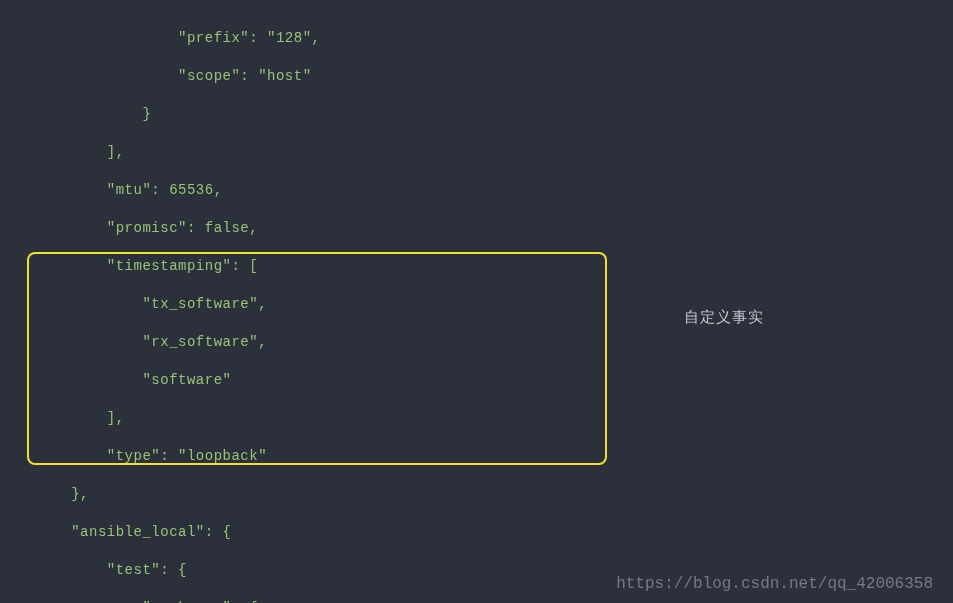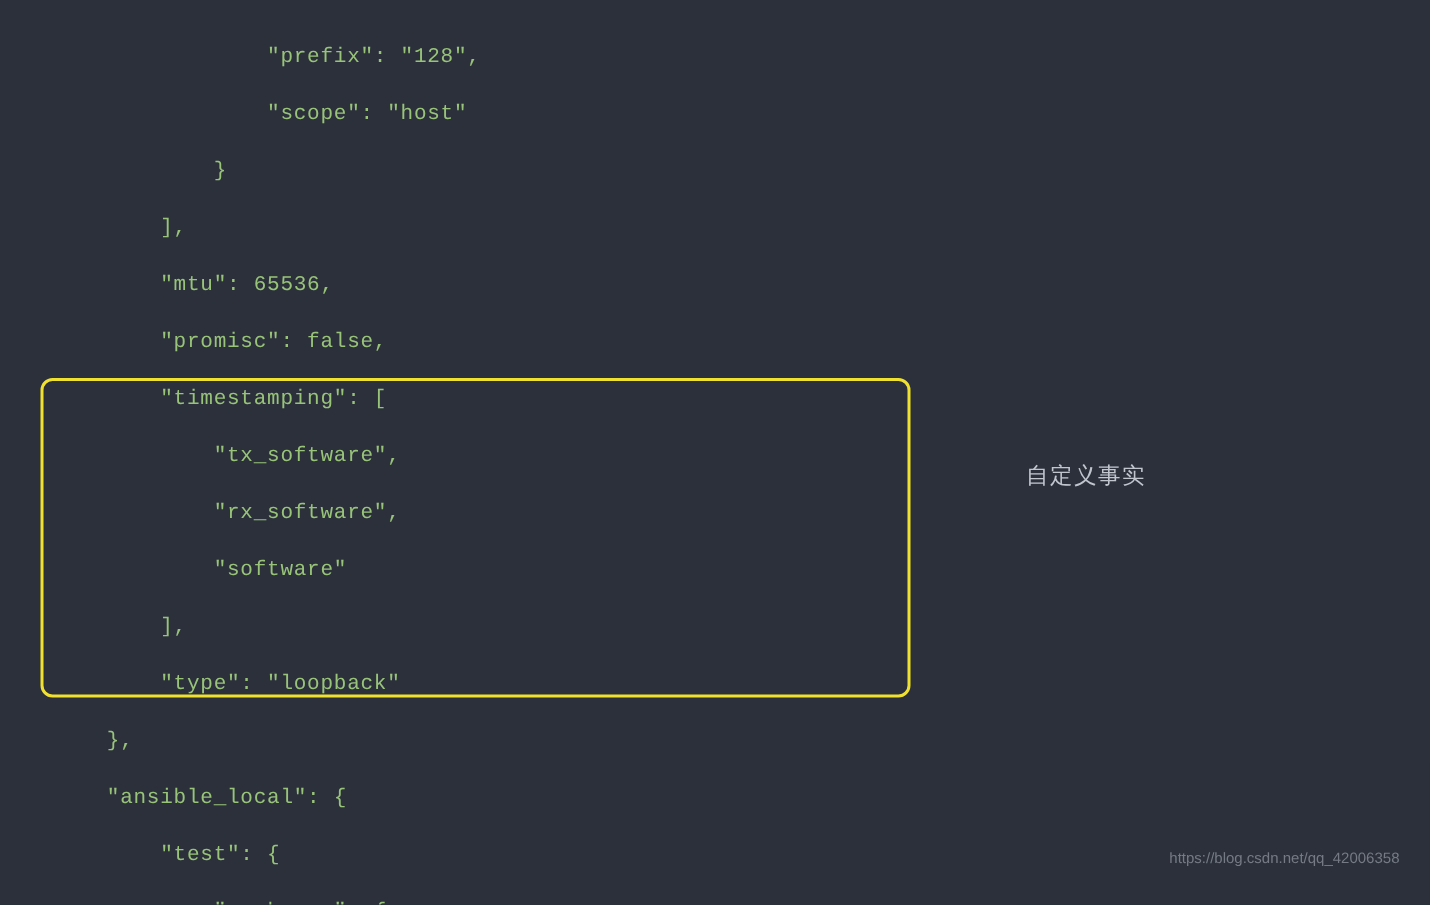--- a/index.html
+++ b/index.html
@@ -40,25 +40,25 @@
       top: 308px;
       left: 640px;
       color: #c0c5ce;
       font-family: sans-serif;
       font-size: 15px;
       letter-spacing: 1px;
       margin-left: 44px;
     }
     .watermark {
       position: absolute;
-      bottom: 25px;
+      bottom: 10px;
       right: 20px;
       color: #757a84;
-      font-family: Liberation Sans, sans-serif;
-      font-size: 10px;
+      font-family: Liberation Mono, monospace;
+      font-size: 16px;
     }
     .line {
       height: 19px;
     }
   </style>
 </head>
 <body>
 
 <div class="code-container">
 <div class="line">                    "prefix": "128",</div>

